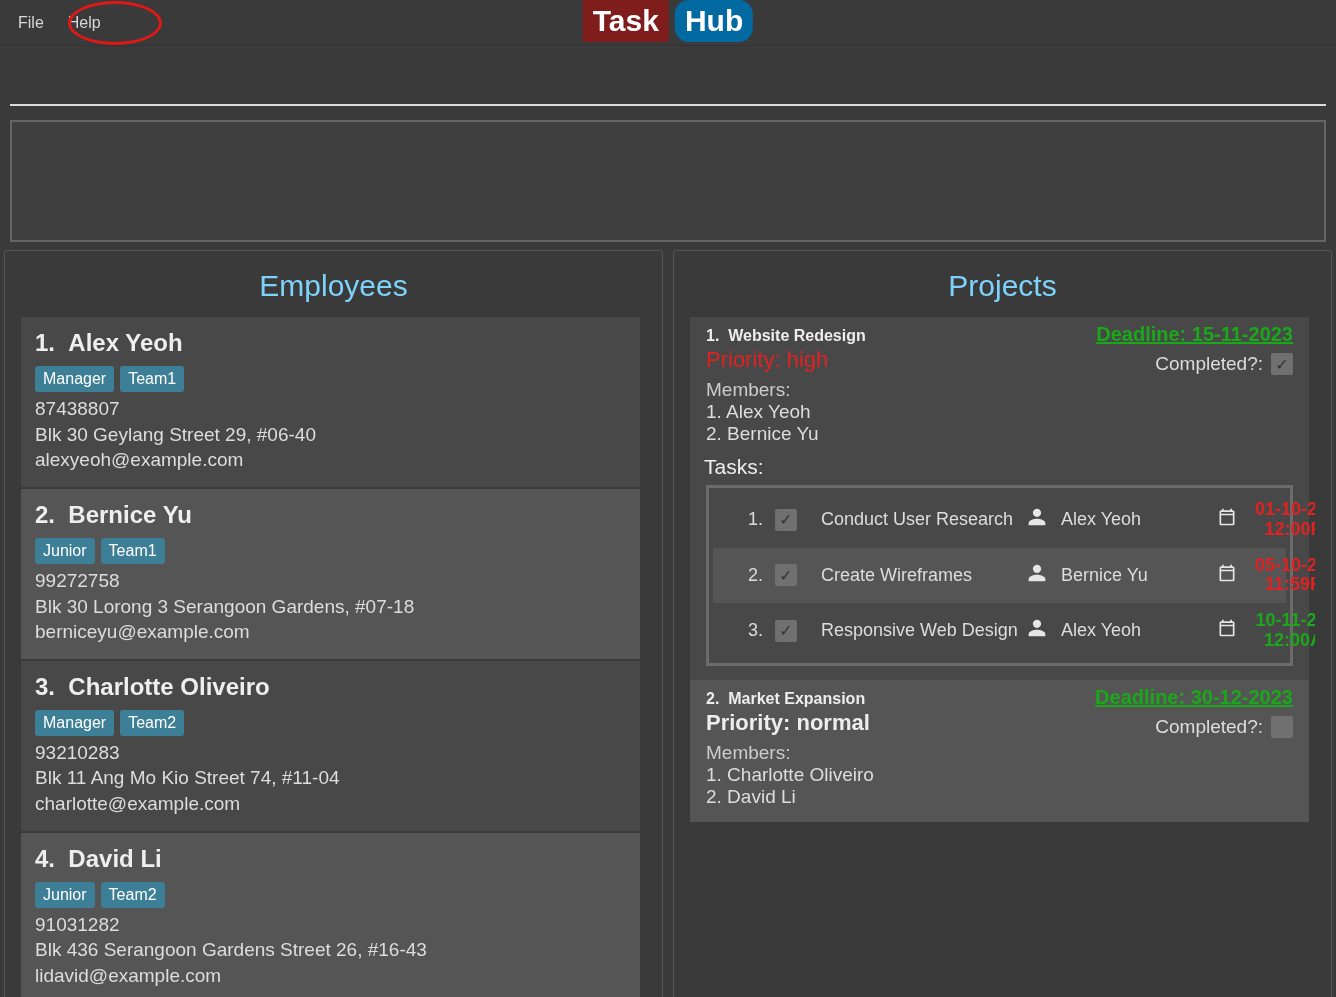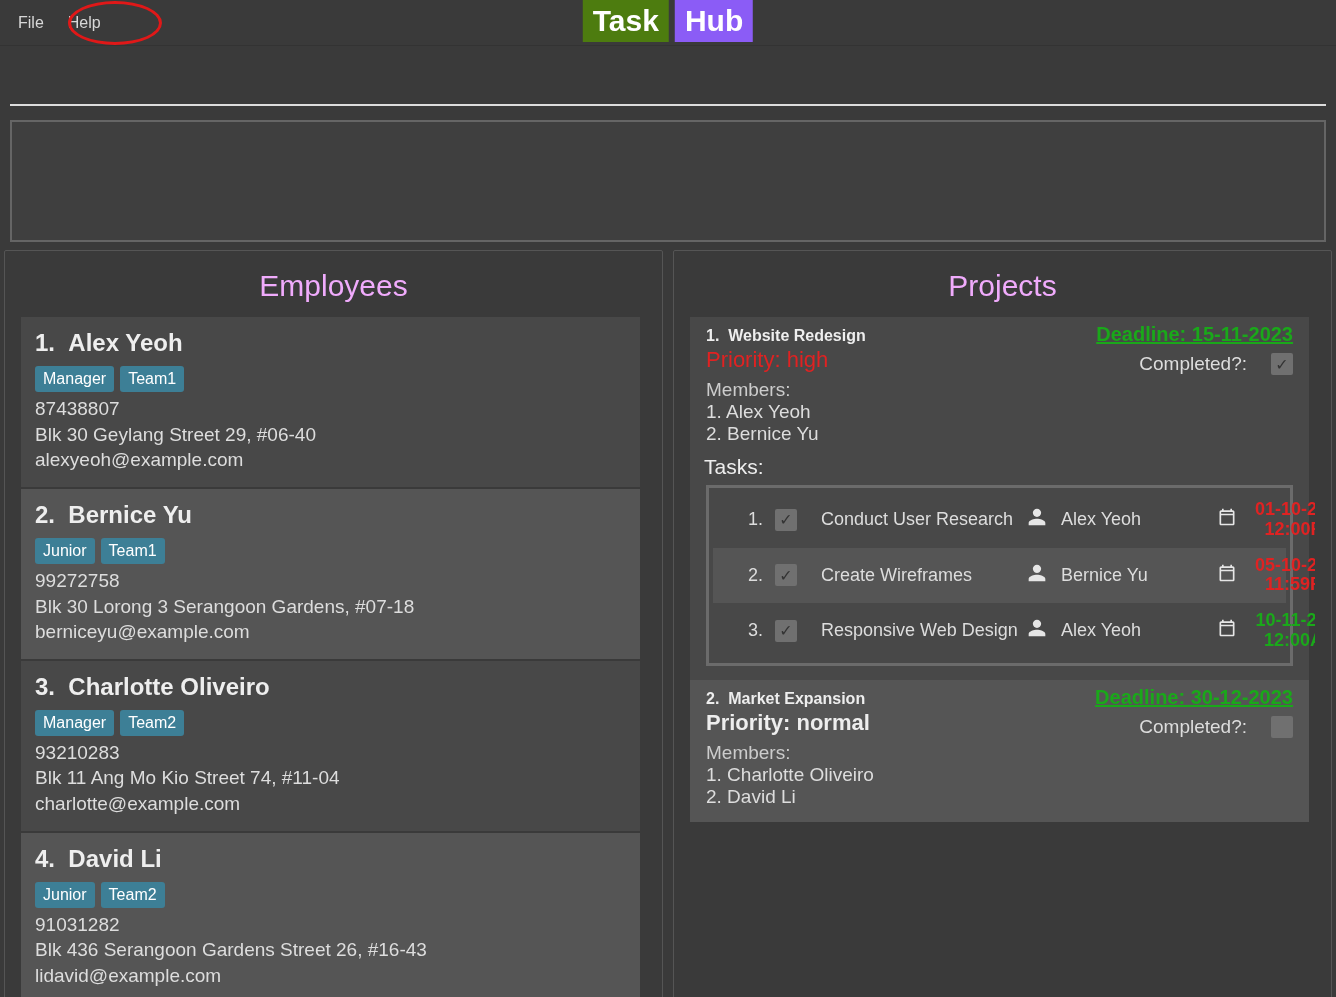--- a/index.html
+++ b/index.html
@@ -38,22 +38,22 @@
     }
     .logo {
       position: absolute;
       left: 50%;
       transform: translateX(-50%);
       top: 0;
       display: flex;
       font-weight: bold;
       font-size: 30px;
     }
-    .logo .task { background:#4d7c0f; color:#fff; padding:4px 10px; }
-    .logo .hub { background:#8b5cf6; color:#fff; padding:4px 10px; margin-left:6px; }
+    .logo .task { background:#7f1d1d; color:#fff; padding:4px 10px; }
+    .logo .hub { background:#0369a1; color:#fff; padding:4px 10px; margin-left:6px;border-radius:14px; }
 
     
     .spacer-band { height: 60px; border-bottom: 2px solid #ddd; margin: 0 10px; }
     .output-box {
       margin: 14px 10px 8px 10px;
       height: 122px;
       border: 2px solid #656565;
       background: #3f3f3f;
     }
 
@@ -69,21 +69,21 @@
       background: #3a3a3a;
       display: flex;
       flex-direction: column;
       overflow: hidden;
       border-radius: 2px;
     }
     .panel-title {
       text-align: center;
       font-size: 30px;
       font-weight: 300;
-      color: #f0abfc;
+      color: #7dd3fc;
       padding: 18px 0 14px 0;
     }
     .list-wrap { position: relative; flex: 1; overflow: hidden; }
     .list { position: absolute; inset: 0; overflow-y: auto; padding-right: 6px; margin: 0 16px; }
 
     
     .emp-card {
       padding: 10px 14px 14px 14px;
       margin-bottom: 2px;
       font-size: 19px;
@@ -108,21 +108,21 @@
       padding: 10px 16px 14px 16px;
       position: relative;
       font-size: 19px;
     }
     .proj-card:nth-child(odd){ background:#484848;}
     .proj-card:nth-child(even){ background:#555555;}
     .proj-header { font-size: 16px; font-weight: 600; color:#eee; margin-bottom:2px;}
     .priority-high { color:#e02222; font-weight:400; font-size:22px; }
     .priority-normal { color:#eee; font-weight:600; font-size:22px; }
     .proj-deadline { color:#1aa81a; font-weight:600; position:absolute; top:6px; right:16px; font-size:20px;text-decoration:underline;}
-    .proj-completed { position:absolute; top:36px; right:16px; font-size:19px; color:#ddd; display:flex; align-items:center; gap:24px;}
+    .proj-completed { position:absolute; top:36px; right:16px; font-size:19px; color:#ddd; display:flex; align-items:center; gap:8px;}
     .chk {
       width:22px; height:22px; background:#707070; display:inline-flex; align-items:center; justify-content:center;
       color:#333; font-size:16px; border-radius:2px;
     }
     .members-label { color:#ccc; margin-top:6px;}
     .member-line { color:#ddd; }
 
     .tasks-label { font-size:21px; font-weight:400; margin:10px 0 6px -2px; color:#eee;}
     .tasks-box { border: 3px solid #6b6b6b; padding:4px; }
     .task-row {

